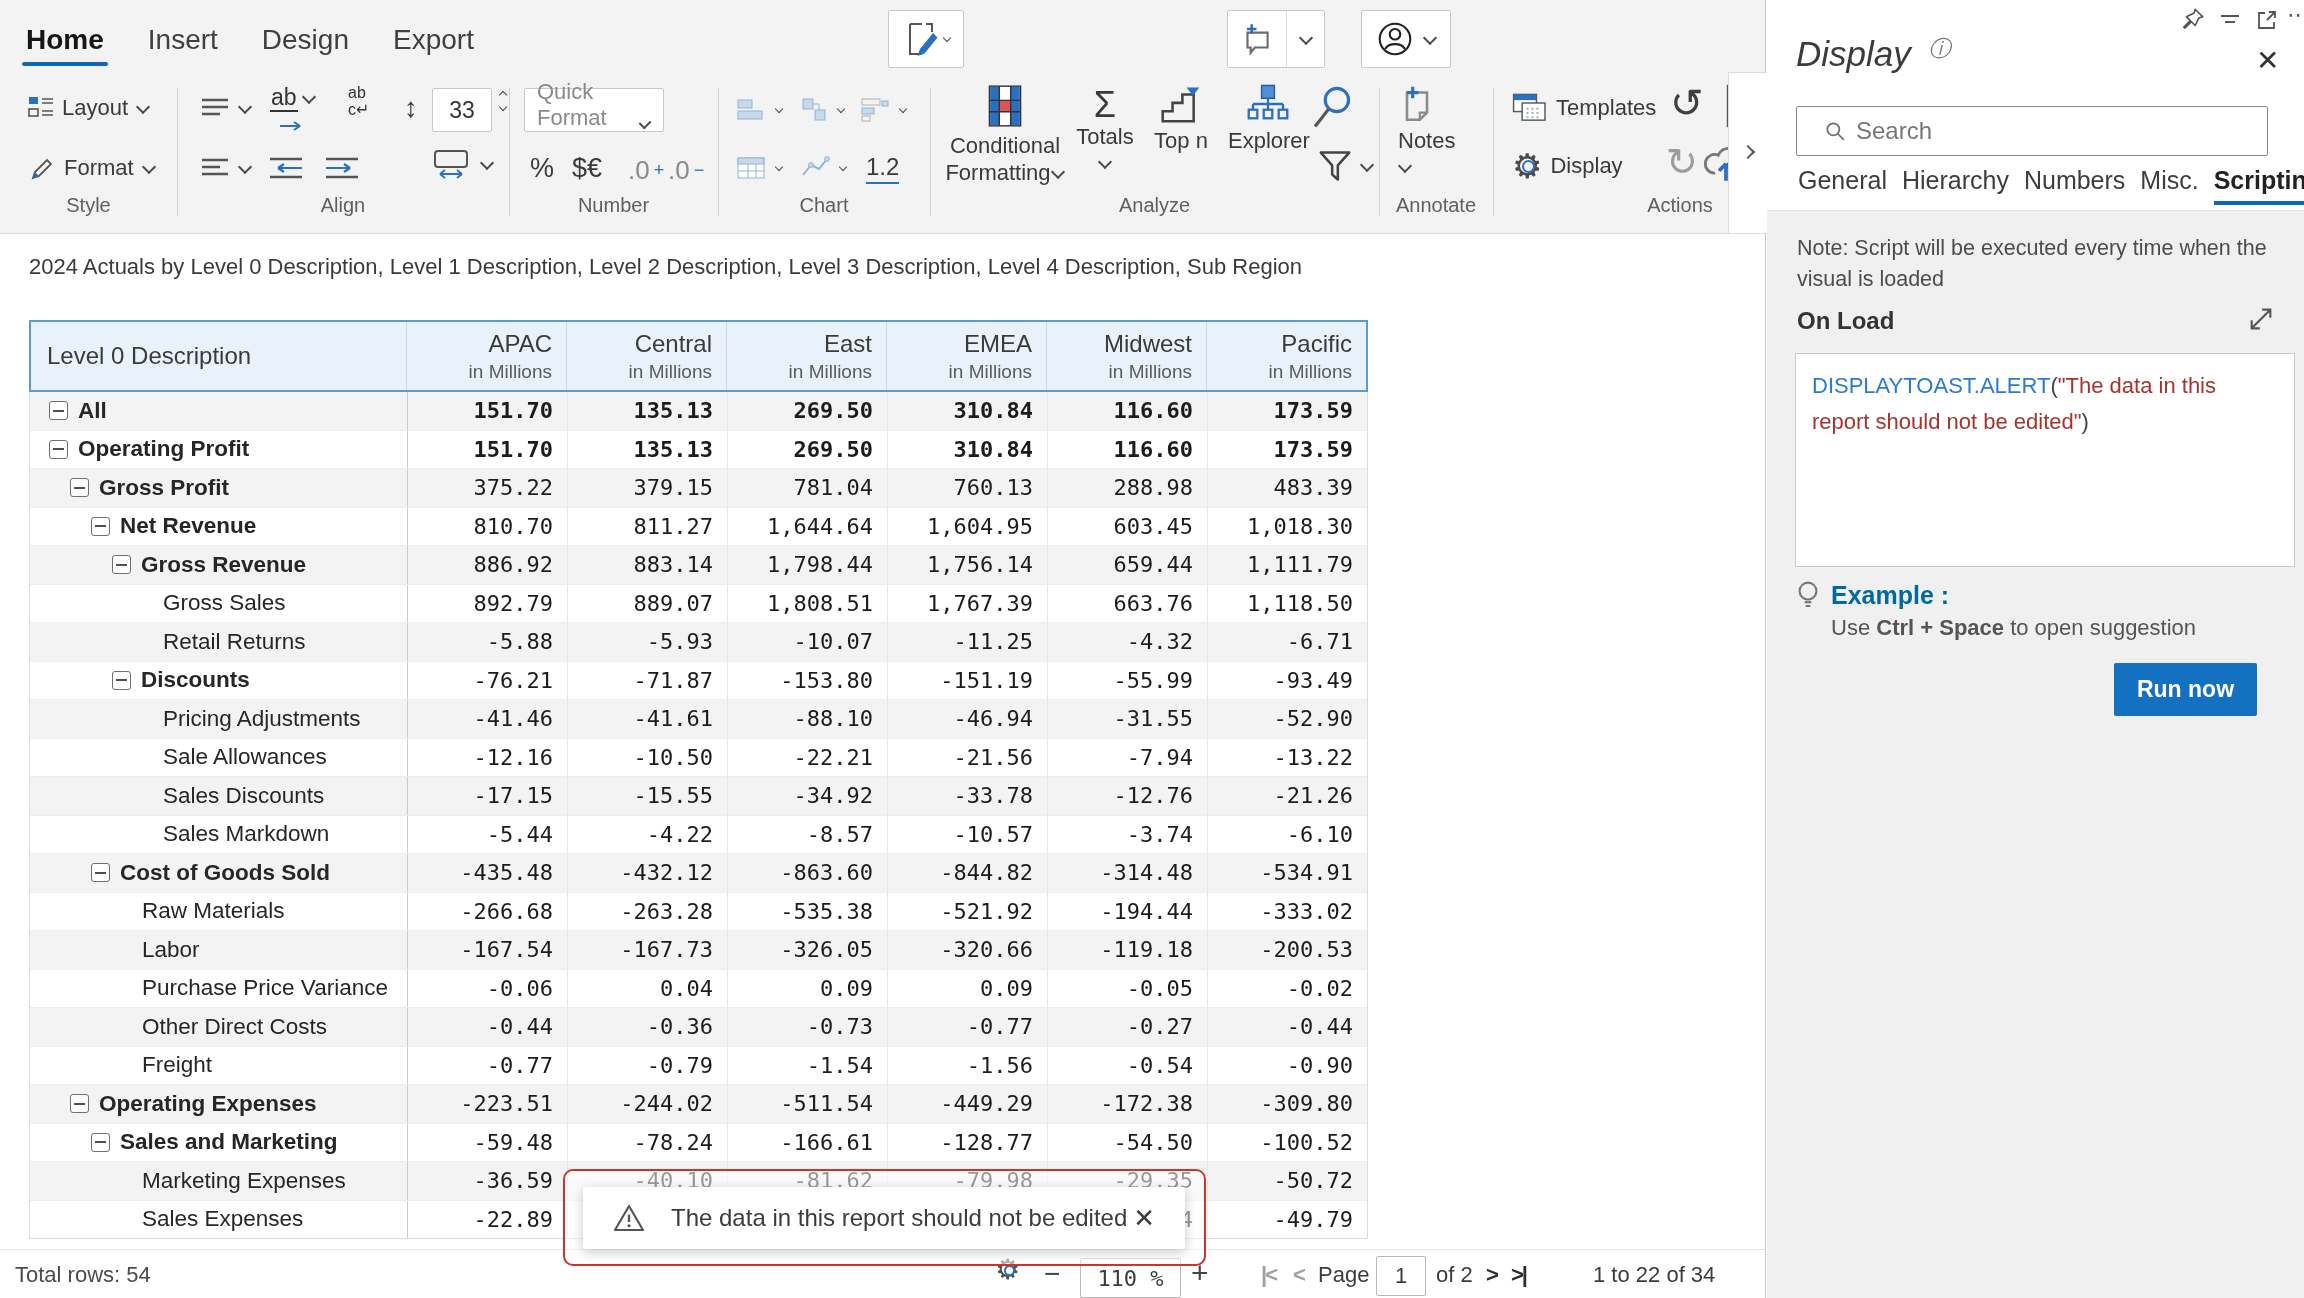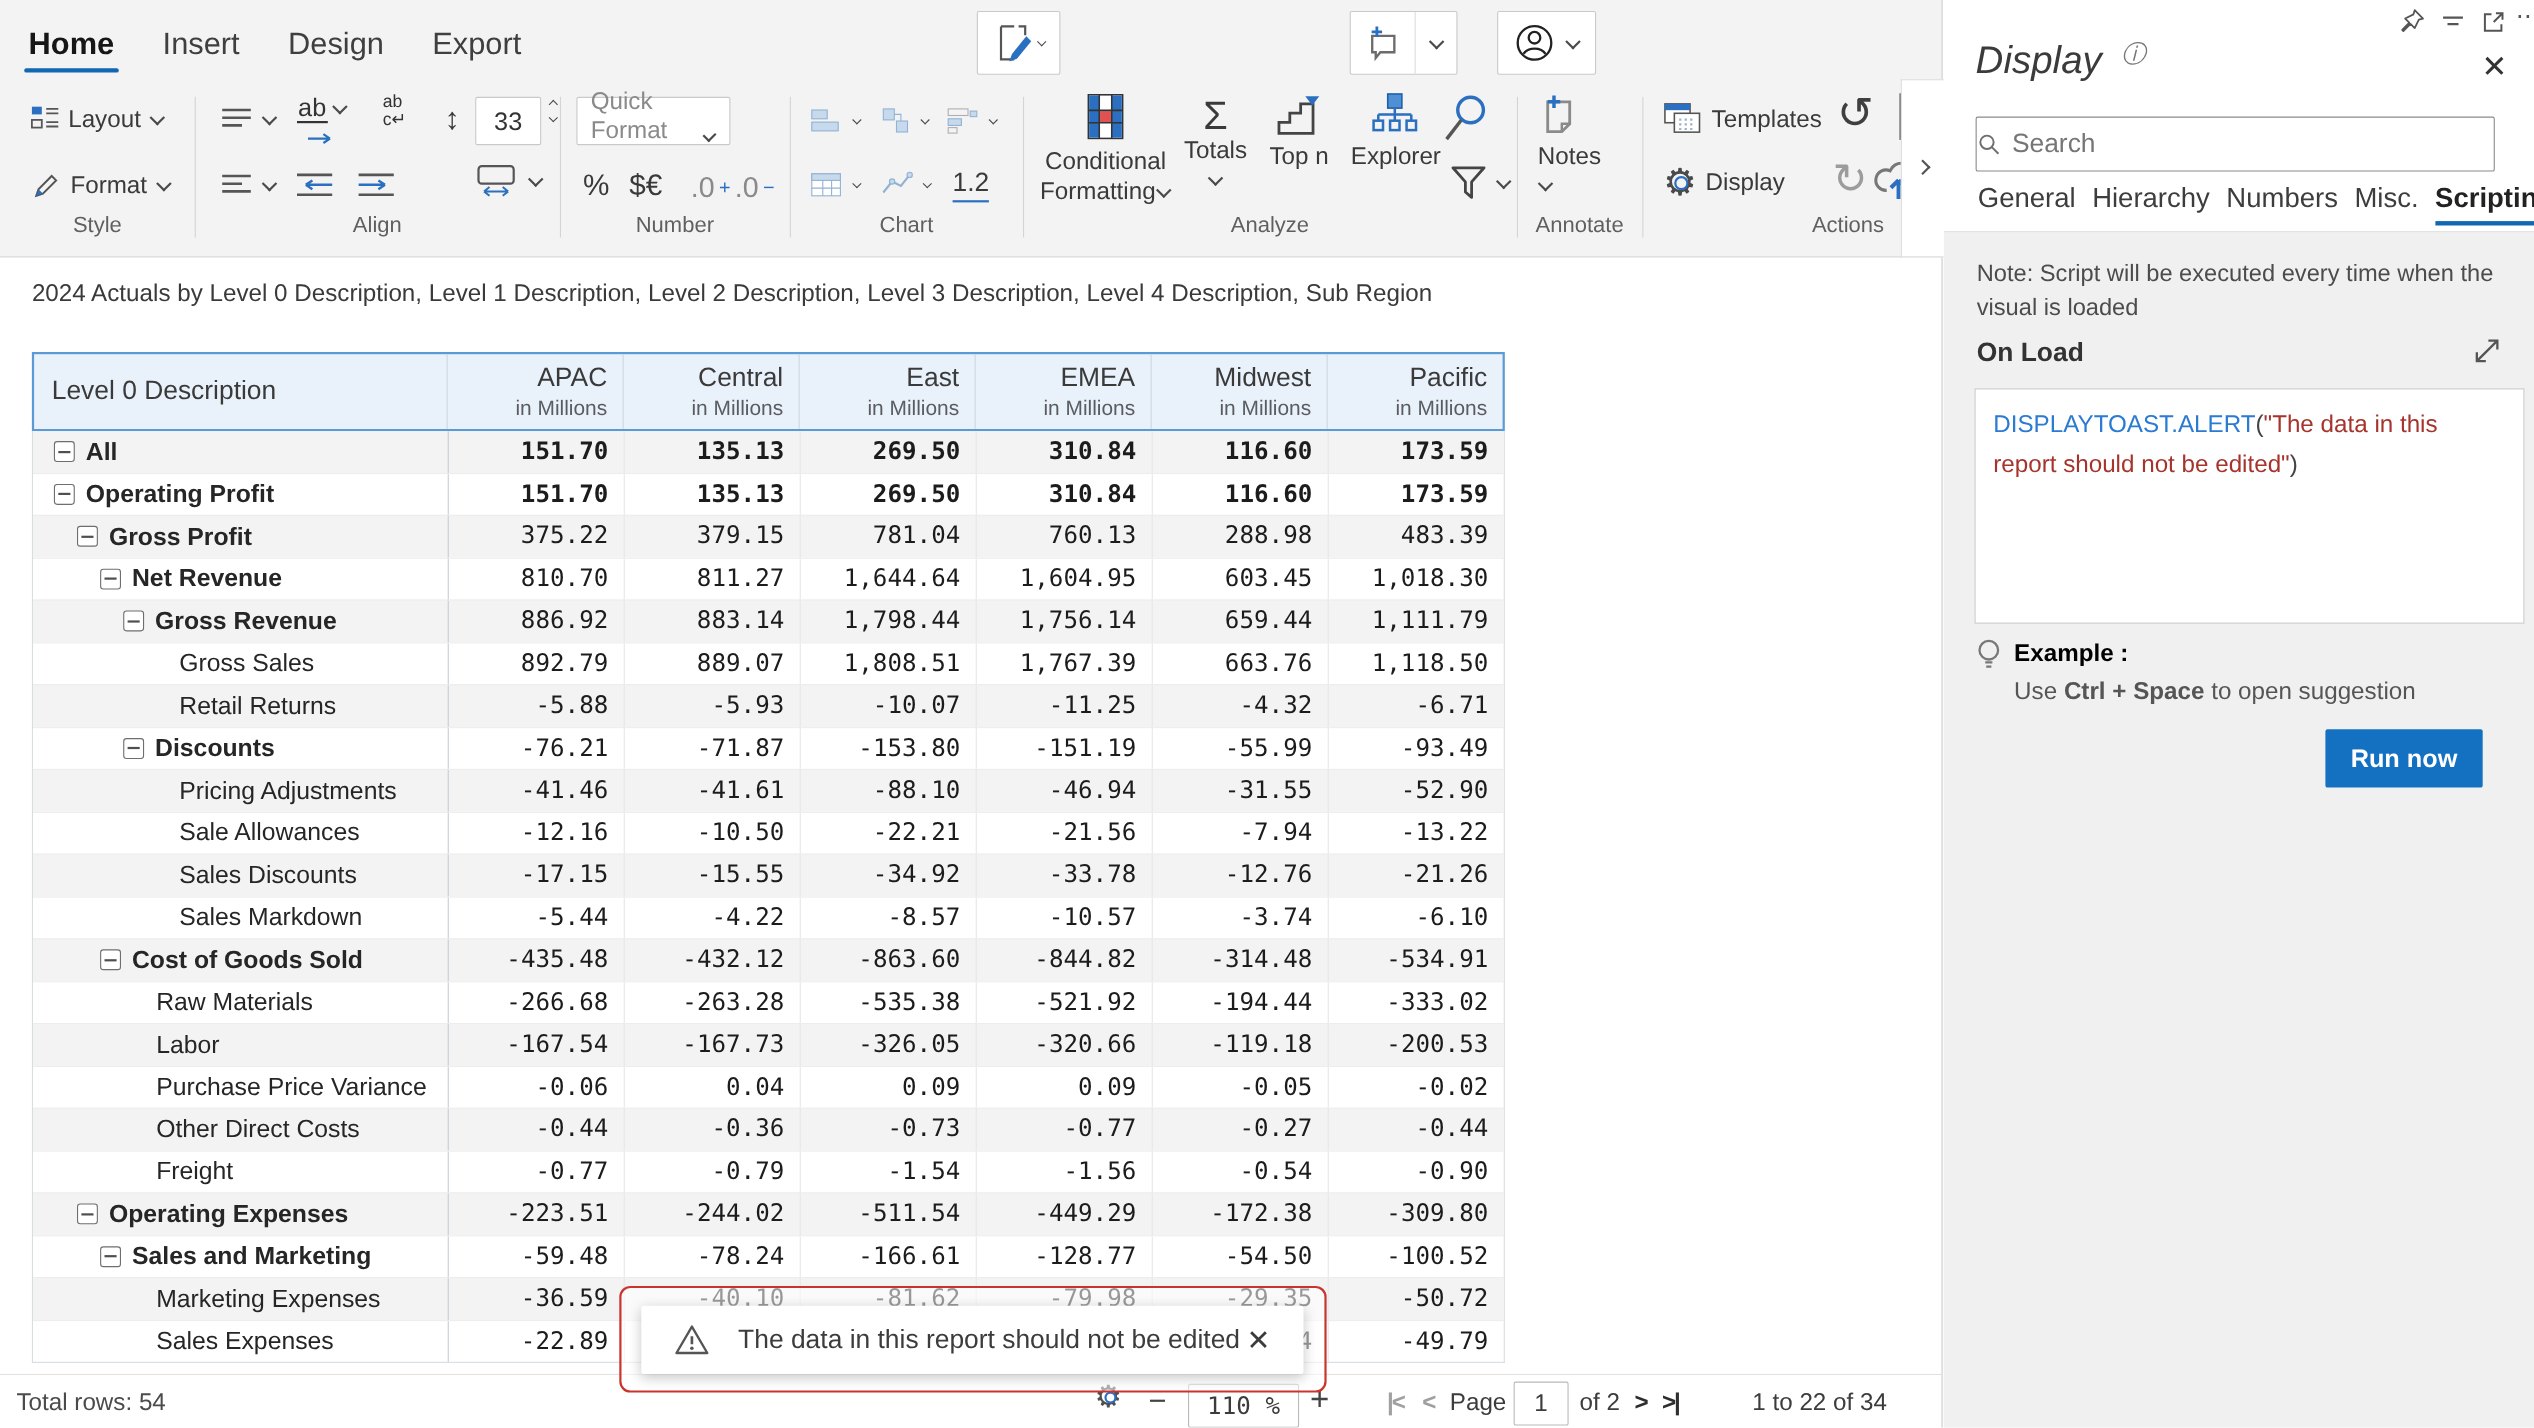--- a/index.html
+++ b/index.html
@@ -701,21 +701,21 @@
         </svg>
     </div>
     <div class="abs" style="left:521px;top:2px;font-size:22px;color:#555;">⋯</div>
 
     <div class="abs" style="left:30px;top:34px;font-size:35px;color:#3b3b3b;font-style:italic;">
       <span>Display</span>
       <span style="font-size:22px;color:#767676;vertical-align:10px;margin-left:8px;">ⓘ</span>
     </div>
     <div class="abs" style="left:490px;top:44px;font-size:28px;color:#333;">✕</div>
 
-    <div class="abs" style="left:30px;top:106px;width:472px;height:50px;border:1px solid #8a8a8a;border-radius:2px;background:#fff;display:flex;align-items:center;box-sizing:border-box;padding:0 0;gap:10px;">
+    <div class="abs" style="left:30px;top:106px;width:472px;height:50px;border:1px solid #8a8a8a;border-radius:2px;background:#fff;display:flex;align-items:center;box-sizing:border-box;padding:0 27px;gap:10px;">
       <svg width="22" height="22" viewBox="0 0 20 20">
           <circle cx="8.5" cy="8.5" r="5.5" fill="none" stroke="#6e6e6e" stroke-width="1.6"></circle>
           <path d="M12.5 12.5 L18 18" stroke="#6e6e6e" stroke-width="1.6"></path>
         </svg>
       <span style="font-size:24px;color:#767676;">Search</span>
     </div>
 
     <div class="abs" style="left:32px;top:166px;display:flex;gap:15px;" id="panel-tabs">
         <div class="ptab"><span>General</span></div>
         <div class="ptab"><span>Hierarchy</span></div>
@@ -734,21 +734,21 @@
       </div>
       <div id="code-editor">
         <span class="code-fn">DISPLAYTOAST.ALERT</span><span class="code-p">(</span><span class="code-str">"The data in this report should not be edited"</span><span class="code-p">)</span>
       </div>
       <div class="abs" style="left:28px;top:368px;">
         <svg width="26" height="32" viewBox="0 0 20 24">
             <circle cx="10" cy="9" r="6.5" fill="none" stroke="#777" stroke-width="1.6"></circle>
             <path d="M7.5 17.5 h5 M8.2 20.5 h3.6" stroke="#777" stroke-width="1.6"></path>
           </svg>
       </div>
-      <div class="abs" style="left:64px;top:370px;font-size:22px;font-weight:700;color:#000000;">Example :</div>
+      <div class="abs" style="left:64px;top:370px;font-size:25px;font-weight:700;color:#0369a1;">Example :</div>
       <div class="abs" style="left:64px;top:404px;font-size:22px;color:#555;">
         <span>Use </span><b>Ctrl + Space</b><span> to open suggestion</span>
       </div>
       <div id="run-btn">Run now</div>
     </div>
   </div>
 
 </div>
 
 </body></html>

